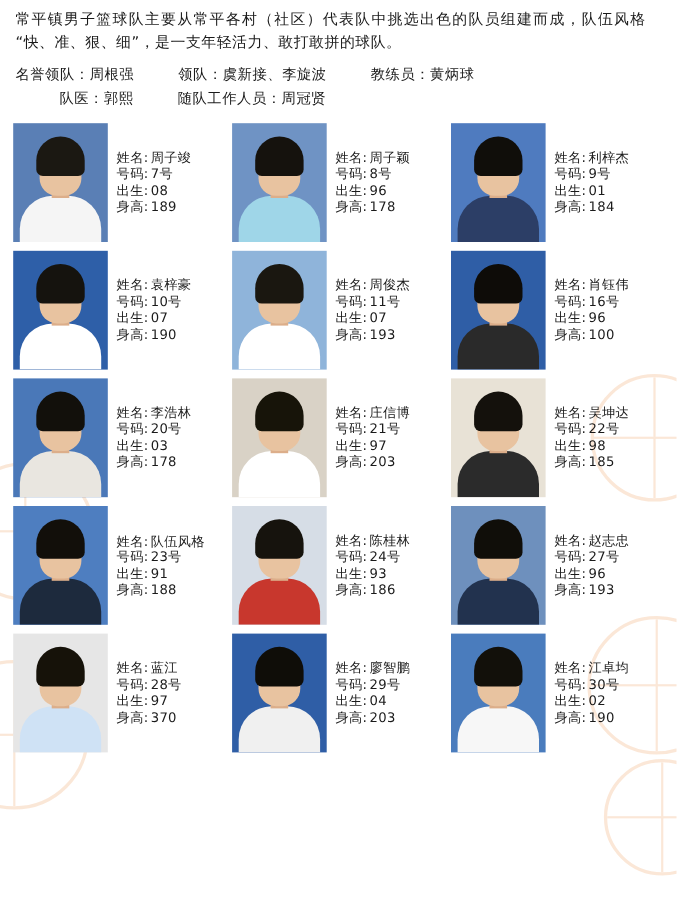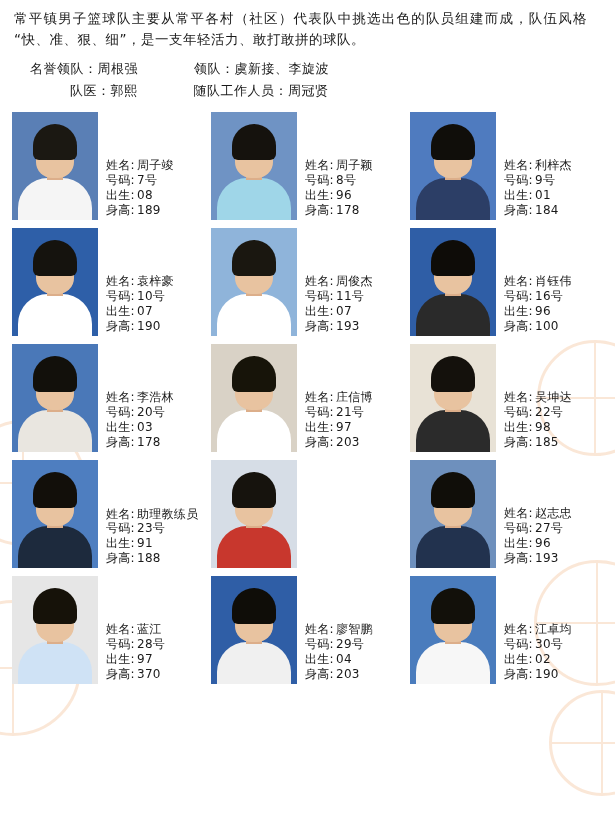--- a/index.html
+++ b/index.html
@@ -66,34 +66,34 @@
     letter-spacing: .5px;
   }
   .staff-row {
     font-size: 13px;
     line-height: 22px;
     margin: 0 2px;
     display: flex;
     flex-wrap: nowrap;
     letter-spacing: .5px;
   }
-  .staff-item { white-space: nowrap; margin-left: 16px; }
+  .staff-item { white-space: nowrap; }
   .staff-label { }
   .staff-value { }
   .sp-2 { width: 40px; display: inline-block; }
 
   .roster {
     margin-top: 10px;
     display: grid;
     grid-template-columns: repeat(3, 1fr);
     gap: 8px 6px;
   }
   .player {
     display: flex;
-    align-items: flex-end;
+    align-items: center;
     height: 108px;
   }
   .photo {
     width: 86px;
     height: 108px;
     flex: 0 0 86px;
     position: relative;
     overflow: hidden;
     background: #cfd8e3;
   }
@@ -172,20 +172,23 @@
 
     <div class="staff-row">
       <span class="staff-item">
         <span class="staff-label">名誉领队：</span><span class="staff-value">周根强</span>
       </span>
       <span class="sp-2"></span>
       <span class="staff-item">
         <span class="staff-label">领队：</span><span class="staff-value">虞新接、李旋波</span>
       </span>
       <span class="sp-2"></span>
+      <span class="staff-item">
+        <span class="staff-label">教练员：</span><span class="staff-value">黄炳球</span>
+      </span>
     </div>
 
     <div class="staff-row">
       <span class="sp-2"></span>
       <span class="staff-item">
         <span class="staff-label">队医：</span><span class="staff-value">郭熙</span>
       </span>
       <span class="sp-2"></span>
       <span class="staff-item">
         <span class="staff-label">随队工作人员：</span><span class="staff-value">周冠贤</span>
@@ -320,32 +323,38 @@
           </div>
         </div>
         <div class="player">
           <div class="photo" style="background: rgb(78, 126, 192);">
             <div class="body" style="background:#1d2a3d"></div>
             <div class="neck"></div>
             <div class="face"></div>
             <div class="hair" style="background:#120f0a"></div>
           </div>
           <div class="info">
-            <div class="line name-two"><span class="k">姓名:</span><span class="v">助理教练员</span></div>
+            <div class="line name-two"><span class="k">姓名:</span><span class="v">队伍风格</span></div>
             <div class="line"><span class="k">号码:</span><span class="v">23号</span></div>
             <div class="line"><span class="k">出生:</span><span class="v">91</span></div>
             <div class="line"><span class="k">身高:</span><span class="v">188</span></div>
           </div>
         </div>
         <div class="player">
           <div class="photo" style="background: rgb(214, 221, 230);">
             <div class="body" style="background:#c8372d"></div>
             <div class="neck"></div>
             <div class="face"></div>
             <div class="hair" style="background:#16130d"></div>
+          </div>
+          <div class="info">
+            <div class="line"><span class="k">姓名:</span><span class="v">陈桂林</span></div>
+            <div class="line"><span class="k">号码:</span><span class="v">24号</span></div>
+            <div class="line"><span class="k">出生:</span><span class="v">93</span></div>
+            <div class="line"><span class="k">身高:</span><span class="v">186</span></div>
           </div>
         </div>
         <div class="player">
           <div class="photo" style="background: rgb(110, 144, 189);">
             <div class="body" style="background:#22324e"></div>
             <div class="neck"></div>
             <div class="face"></div>
             <div class="hair" style="background:#100e09"></div>
           </div>
           <div class="info">

